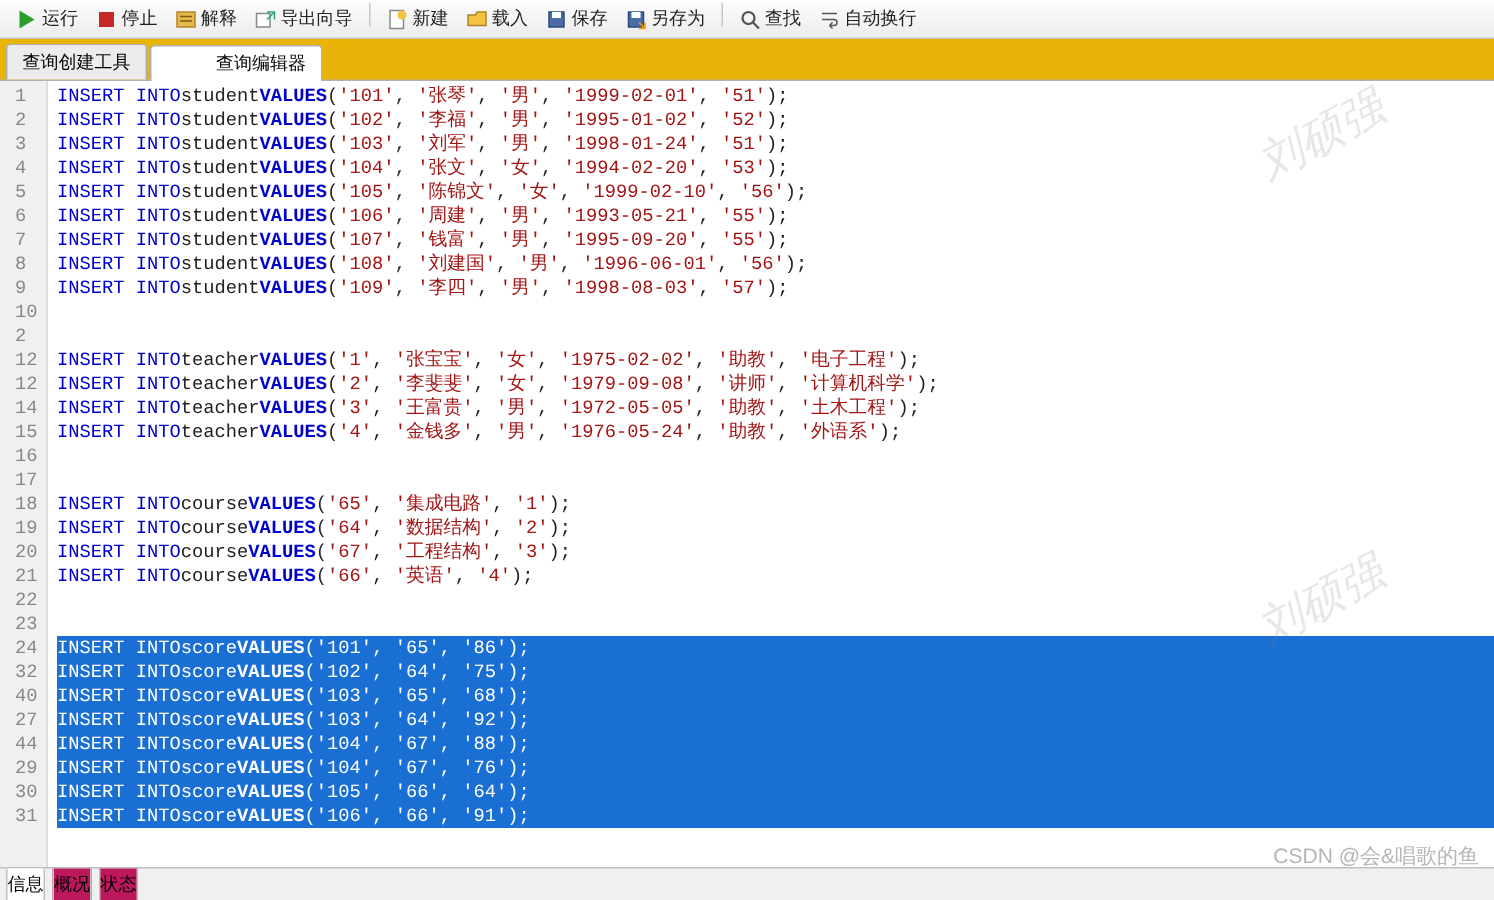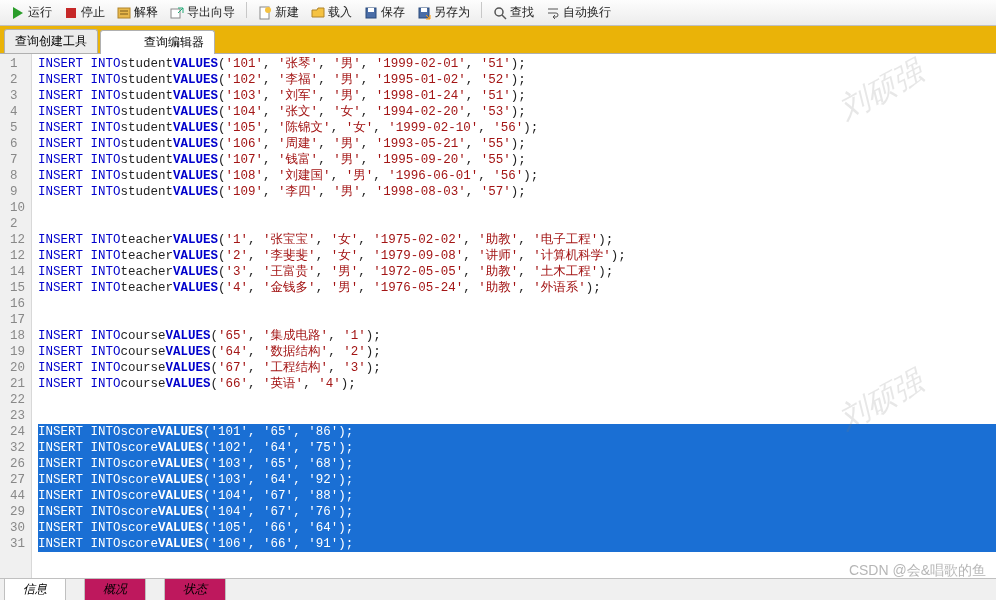--- a/index.html
+++ b/index.html
@@ -102,28 +102,27 @@
 .bottom-tabs {
   background: #f0f0f0;
   border-top: 1px solid #c0c0c0;
   display: flex;
   padding: 2px 4px;
   gap: 0;
   height: 22px;
   align-items:center;
 }
 .btab {
-  padding: 2px 18px;
+  padding: 2px 0;
   border: 1px solid #c0c0c0;
   border-top: none;
   background: #fff;
-  margin-right: 18px;
+  margin-right: 5px;
   font-size: 12px;
   cursor: pointer;
-  font-style: italic;
 }
 .btab.inactive { background: #be185d; }
 .watermark {
   position: absolute;
   color: rgba(120,120,120,0.18);
   font-size: 30px;
   font-family: "Microsoft YaHei", sans-serif;
   transform: rotate(-28deg);
   pointer-events: none;
   font-style: italic;
@@ -241,21 +240,21 @@
       <div class="row">16</div>
       <div class="row">17</div>
       <div class="row">18</div>
       <div class="row">19</div>
       <div class="row">20</div>
       <div class="row">21</div>
       <div class="row">22</div>
       <div class="row">23</div>
       <div class="row">24</div>
       <div class="row">32</div>
-      <div class="row">26</div>
+      <div class="row">40</div>
       <div class="row">27</div>
       <div class="row">44</div>
       <div class="row">29</div>
       <div class="row">30</div>
       <div class="row">31</div>
     </div>
   <div class="code" id="code"><div class="row"><span class="kw">INSERT INTO</span> <span class="tbl">student</span> <span class="fn">VALUES</span><span class="pn">(</span><span class="str">'101'</span><span class="pn">, </span><span class="str">'张琴'</span><span class="pn">, </span><span class="str">'男'</span><span class="pn">, </span><span class="str">'1999-02-01'</span><span class="pn">, </span><span class="str">'51'</span><span class="pn">);</span></div><div class="row"><span class="kw">INSERT INTO</span> <span class="tbl">student</span> <span class="fn">VALUES</span><span class="pn">(</span><span class="str">'102'</span><span class="pn">, </span><span class="str">'李福'</span><span class="pn">, </span><span class="str">'男'</span><span class="pn">, </span><span class="str">'1995-01-02'</span><span class="pn">, </span><span class="str">'52'</span><span class="pn">);</span></div><div class="row"><span class="kw">INSERT INTO</span> <span class="tbl">student</span> <span class="fn">VALUES</span><span class="pn">(</span><span class="str">'103'</span><span class="pn">, </span><span class="str">'刘军'</span><span class="pn">, </span><span class="str">'男'</span><span class="pn">, </span><span class="str">'1998-01-24'</span><span class="pn">, </span><span class="str">'51'</span><span class="pn">);</span></div><div class="row"><span class="kw">INSERT INTO</span> <span class="tbl">student</span> <span class="fn">VALUES</span><span class="pn">(</span><span class="str">'104'</span><span class="pn">, </span><span class="str">'张文'</span><span class="pn">, </span><span class="str">'女'</span><span class="pn">, </span><span class="str">'1994-02-20'</span><span class="pn">, </span><span class="str">'53'</span><span class="pn">);</span></div><div class="row"><span class="kw">INSERT INTO</span> <span class="tbl">student</span> <span class="fn">VALUES</span><span class="pn">(</span><span class="str">'105'</span><span class="pn">, </span><span class="str">'陈锦文'</span><span class="pn">, </span><span class="str">'女'</span><span class="pn">, </span><span class="str">'1999-02-10'</span><span class="pn">, </span><span class="str">'56'</span><span class="pn">);</span></div><div class="row"><span class="kw">INSERT INTO</span> <span class="tbl">student</span> <span class="fn">VALUES</span><span class="pn">(</span><span class="str">'106'</span><span class="pn">, </span><span class="str">'周建'</span><span class="pn">, </span><span class="str">'男'</span><span class="pn">, </span><span class="str">'1993-05-21'</span><span class="pn">, </span><span class="str">'55'</span><span class="pn">);</span></div><div class="row"><span class="kw">INSERT INTO</span> <span class="tbl">student</span> <span class="fn">VALUES</span><span class="pn">(</span><span class="str">'107'</span><span class="pn">, </span><span class="str">'钱富'</span><span class="pn">, </span><span class="str">'男'</span><span class="pn">, </span><span class="str">'1995-09-20'</span><span class="pn">, </span><span class="str">'55'</span><span class="pn">);</span></div><div class="row"><span class="kw">INSERT INTO</span> <span class="tbl">student</span> <span class="fn">VALUES</span><span class="pn">(</span><span class="str">'108'</span><span class="pn">, </span><span class="str">'刘建国'</span><span class="pn">, </span><span class="str">'男'</span><span class="pn">, </span><span class="str">'1996-06-01'</span><span class="pn">, </span><span class="str">'56'</span><span class="pn">);</span></div><div class="row"><span class="kw">INSERT INTO</span> <span class="tbl">student</span> <span class="fn">VALUES</span><span class="pn">(</span><span class="str">'109'</span><span class="pn">, </span><span class="str">'李四'</span><span class="pn">, </span><span class="str">'男'</span><span class="pn">, </span><span class="str">'1998-08-03'</span><span class="pn">, </span><span class="str">'57'</span><span class="pn">);</span></div><div class="row">&nbsp;</div><div class="row">&nbsp;</div><div class="row"><span class="kw">INSERT INTO</span> <span class="tbl">teacher</span> <span class="fn">VALUES</span><span class="pn">(</span><span class="str">'1'</span><span class="pn">, </span><span class="str">'张宝宝'</span><span class="pn">, </span><span class="str">'女'</span><span class="pn">, </span><span class="str">'1975-02-02'</span><span class="pn">, </span><span class="str">'助教'</span><span class="pn">, </span><span class="str">'电子工程'</span><span class="pn">);</span></div><div class="row"><span class="kw">INSERT INTO</span> <span class="tbl">teacher</span> <span class="fn">VALUES</span><span class="pn">(</span><span class="str">'2'</span><span class="pn">, </span><span class="str">'李斐斐'</span><span class="pn">, </span><span class="str">'女'</span><span class="pn">, </span><span class="str">'1979-09-08'</span><span class="pn">, </span><span class="str">'讲师'</span><span class="pn">, </span><span class="str">'计算机科学'</span><span class="pn">);</span></div><div class="row"><span class="kw">INSERT INTO</span> <span class="tbl">teacher</span> <span class="fn">VALUES</span><span class="pn">(</span><span class="str">'3'</span><span class="pn">, </span><span class="str">'王富贵'</span><span class="pn">, </span><span class="str">'男'</span><span class="pn">, </span><span class="str">'1972-05-05'</span><span class="pn">, </span><span class="str">'助教'</span><span class="pn">, </span><span class="str">'土木工程'</span><span class="pn">);</span></div><div class="row"><span class="kw">INSERT INTO</span> <span class="tbl">teacher</span> <span class="fn">VALUES</span><span class="pn">(</span><span class="str">'4'</span><span class="pn">, </span><span class="str">'金钱多'</span><span class="pn">, </span><span class="str">'男'</span><span class="pn">, </span><span class="str">'1976-05-24'</span><span class="pn">, </span><span class="str">'助教'</span><span class="pn">, </span><span class="str">'外语系'</span><span class="pn">);</span></div><div class="row">&nbsp;</div><div class="row">&nbsp;</div><div class="row"><span class="kw">INSERT INTO</span> <span class="tbl">course</span> <span class="fn">VALUES</span><span class="pn">(</span><span class="str">'65'</span><span class="pn">, </span><span class="str">'集成电路'</span><span class="pn">, </span><span class="str">'1'</span><span class="pn">);</span></div><div class="row"><span class="kw">INSERT INTO</span> <span class="tbl">course</span> <span class="fn">VALUES</span><span class="pn">(</span><span class="str">'64'</span><span class="pn">, </span><span class="str">'数据结构'</span><span class="pn">, </span><span class="str">'2'</span><span class="pn">);</span></div><div class="row"><span class="kw">INSERT INTO</span> <span class="tbl">course</span> <span class="fn">VALUES</span><span class="pn">(</span><span class="str">'67'</span><span class="pn">, </span><span class="str">'工程结构'</span><span class="pn">, </span><span class="str">'3'</span><span class="pn">);</span></div><div class="row"><span class="kw">INSERT INTO</span> <span class="tbl">course</span> <span class="fn">VALUES</span><span class="pn">(</span><span class="str">'66'</span><span class="pn">, </span><span class="str">'英语'</span><span class="pn">, </span><span class="str">'4'</span><span class="pn">);</span></div><div class="row">&nbsp;</div><div class="row">&nbsp;</div><div class="row sel"><span class="kw">INSERT INTO</span> <span class="tbl">score</span> <span class="fn">VALUES</span><span class="pn">(</span><span class="str">'101'</span><span class="pn">, </span><span class="str">'65'</span><span class="pn">, </span><span class="str">'86'</span><span class="pn">);</span></div><div class="row sel"><span class="kw">INSERT INTO</span> <span class="tbl">score</span> <span class="fn">VALUES</span><span class="pn">(</span><span class="str">'102'</span><span class="pn">, </span><span class="str">'64'</span><span class="pn">, </span><span class="str">'75'</span><span class="pn">);</span></div><div class="row sel"><span class="kw">INSERT INTO</span> <span class="tbl">score</span> <span class="fn">VALUES</span><span class="pn">(</span><span class="str">'103'</span><span class="pn">, </span><span class="str">'65'</span><span class="pn">, </span><span class="str">'68'</span><span class="pn">);</span></div><div class="row sel"><span class="kw">INSERT INTO</span> <span class="tbl">score</span> <span class="fn">VALUES</span><span class="pn">(</span><span class="str">'103'</span><span class="pn">, </span><span class="str">'64'</span><span class="pn">, </span><span class="str">'92'</span><span class="pn">);</span></div><div class="row sel"><span class="kw">INSERT INTO</span> <span class="tbl">score</span> <span class="fn">VALUES</span><span class="pn">(</span><span class="str">'104'</span><span class="pn">, </span><span class="str">'67'</span><span class="pn">, </span><span class="str">'88'</span><span class="pn">);</span></div><div class="row sel"><span class="kw">INSERT INTO</span> <span class="tbl">score</span> <span class="fn">VALUES</span><span class="pn">(</span><span class="str">'104'</span><span class="pn">, </span><span class="str">'67'</span><span class="pn">, </span><span class="str">'76'</span><span class="pn">);</span></div><div class="row sel"><span class="kw">INSERT INTO</span> <span class="tbl">score</span> <span class="fn">VALUES</span><span class="pn">(</span><span class="str">'105'</span><span class="pn">, </span><span class="str">'66'</span><span class="pn">, </span><span class="str">'64'</span><span class="pn">);</span></div><div class="row sel"><span class="kw">INSERT INTO</span> <span class="tbl">score</span> <span class="fn">VALUES</span><span class="pn">(</span><span class="str">'106'</span><span class="pn">, </span><span class="str">'66'</span><span class="pn">, </span><span class="str">'91'</span><span class="pn">);</span></div></div>
 </div>
 
 <div class="bottom-tabs">

